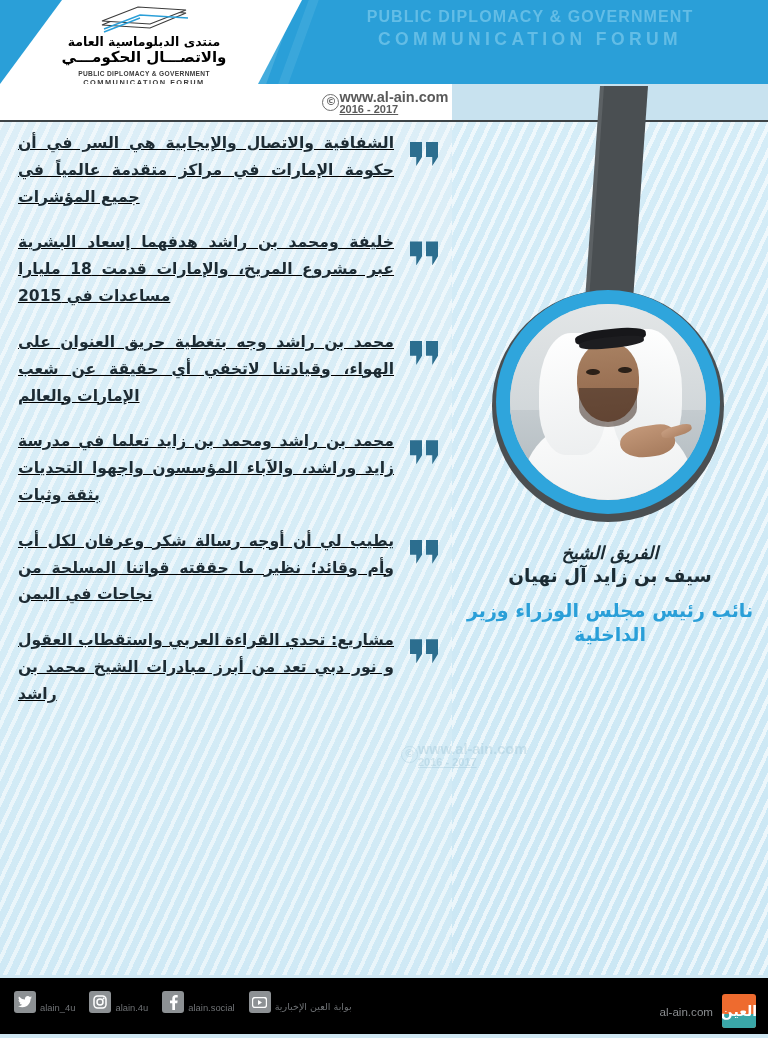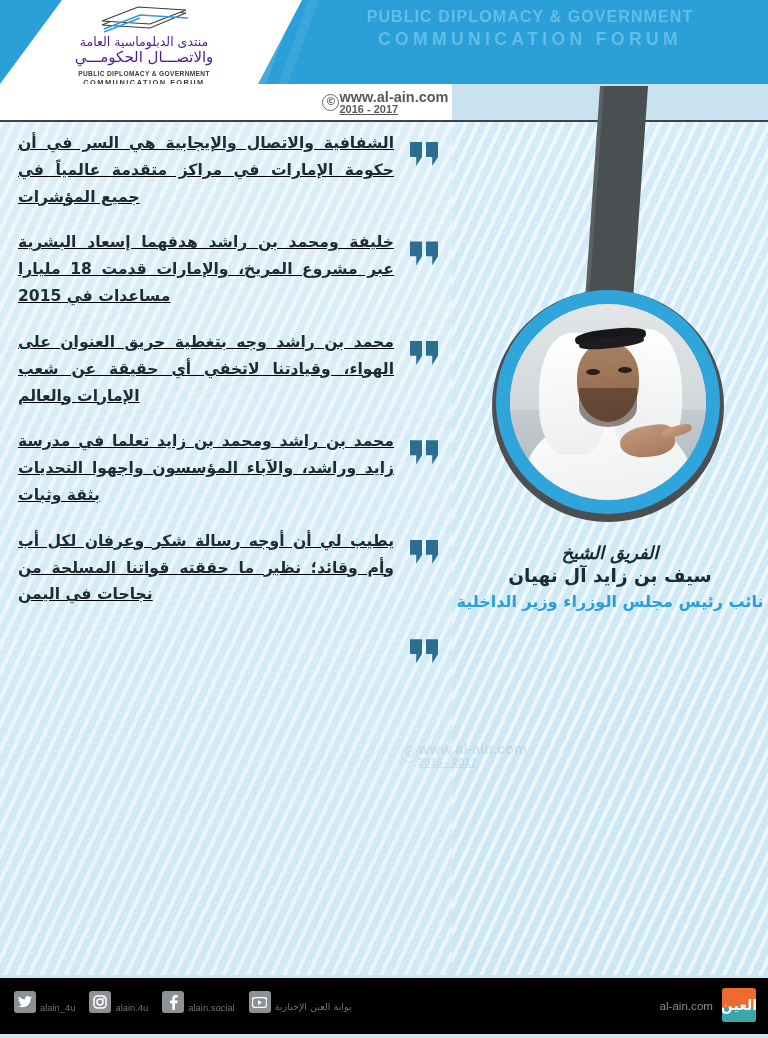--- a/index.html
+++ b/index.html
@@ -27,21 +27,21 @@
   .header-slash{
     position:absolute;left:246px;top:-14px;width:34px;height:120px;background:#59b6e2;
     transform:skewX(-20deg);opacity:.55;
   }
   .header-slash.s2{left:292px;width:10px;opacity:.35;}
 
   .brand{position:absolute;left:46px;top:6px;width:196px;text-align:center;}
   .brand-book{width:92px;height:28px;margin:0 auto 1px;position:relative;}
   .brand-book svg{display:block;}
   .brand-ar1,.brand-ar2{
-    color:#4c1d95;font-weight:normal;letter-spacing:.5px;line-height:1.15;
+    color:#000000;font-weight:bold;letter-spacing:.5px;line-height:1.15;
     font-family:"DejaVu Sans","Liberation Sans",sans-serif;
   }
   .brand-ar1{font-size:12.5px;}
   .brand-ar2{font-size:15px;}
   .brand-en1{color:#3b3b3b;font-size:6.6px;font-weight:bold;letter-spacing:.35px;margin-top:3px;
     font-family:"Liberation Sans",sans-serif;direction:ltr;}
   .brand-en2{color:#3b3b3b;font-size:7.4px;font-weight:bold;letter-spacing:1.5px;margin-top:1px;
     font-family:"Liberation Sans",sans-serif;direction:ltr;}
 
   .hdr-title{position:absolute;left:300px;top:8px;width:460px;text-align:center;direction:ltr;}
@@ -117,21 +117,21 @@
     transform:rotate(-6deg);}
   .ph-hand{position:absolute;left:56%;top:62%;width:28%;height:16%;border-radius:46% 30% 40% 50%;
     background:linear-gradient(170deg,#c4997a,#a57a5c);transform:rotate(-8deg);}
   .ph-finger{position:absolute;left:77%;top:62%;width:16%;height:5%;border-radius:40%;
     background:linear-gradient(170deg,#c9a083,#ac8163);transform:rotate(-16deg);}
 
   
   .nameblock{position:absolute;left:452px;top:543px;width:316px;text-align:center;}
   .name-rank{color:#1b2b33;font-size:17.5px;font-weight:bold;line-height:1.22;font-style:italic;}
   .name-main{color:#1b2b33;font-size:18.5px;font-weight:bold;line-height:1.22;margin-top:1px;}
-  .name-role{color:#2a9fd8;font-size:16px;font-weight:bold;line-height:1.25;margin-top:4px;}
+  .name-role{color:#2a9fd8;font-size:19px;font-weight:bold;line-height:1.25;margin-top:11px;}
 
   
   .wm-mid{position:absolute;left:398px;top:742px;direction:ltr;display:flex;align-items:center;
     opacity:.30;}
   .wm-mid .wm-c{border-color:#8fb9cc;color:#8fb9cc;}
   .wm-mid .wm-l1{color:#8fb9cc;}
   .wm-mid .wm-l2{color:#8fb9cc;}
 
   
   .quotes{position:absolute;left:0;top:130px;width:452px;}
@@ -152,21 +152,21 @@
   .footer-bot{position:absolute;left:0;bottom:0;width:768px;height:4px;background:#cfe7f3;}
   .social{position:absolute;left:14px;top:16px;display:flex;align-items:center;direction:ltr;}
   .soc{display:flex;align-items:flex-end;margin-right:14px;}
   .soc-ic{width:22px;height:22px;background:#8d9194;border-radius:3px;position:relative;
     display:flex;align-items:center;justify-content:center;}
   .soc-ic svg{display:block;}
   .soc-lbl{color:#6f7275;font-size:9.4px;margin-left:4px;line-height:1;padding-bottom:1px;
     font-family:"Liberation Sans",sans-serif;}
   .soc-lbl.ar{font-size:9.6px;font-family:"DejaVu Sans",sans-serif;direction:rtl;}
 
-  .footer-right{position:absolute;right:12px;top:13px;display:flex;align-items:center;direction:ltr;}
+  .footer-right{position:absolute;right:12px;top:19px;display:flex;align-items:center;direction:ltr;}
   .fr-site{color:#8a8d90;font-size:11.6px;margin-right:9px;font-family:"Liberation Sans",sans-serif;}
   .fr-logo{width:34px;height:34px;background:#ee6b2f;border-radius:3px;position:relative;overflow:hidden;}
   .fr-logo .tealhalf{position:absolute;left:0;bottom:0;width:100%;height:42%;background:#3aa7a8;}
   .fr-logo .ar{position:absolute;inset:0;display:flex;align-items:center;justify-content:center;
     color:#ffffff;font-size:14px;font-weight:bold;font-family:"DejaVu Sans",sans-serif;}
 </style>
 </head>
 <body>
 
 <div id="canvas">
@@ -271,20 +271,21 @@
       <div class="qtext">محمد بن راشد ومحمد بن زايد تعلما في مدرسة زايد وراشد، والآباء المؤسسون واجهوا التحديات بثقة وثبات</div>
     </div>
 
     <div class="quote">
       <div class="qmark"><span></span><span></span></div>
       <div class="qtext">يطيب لي أن أوجه رسالة شكر وعرفان لكل أب وأم وقائد؛ نظير ما حققته قواتنا المسلحة من نجاحات في اليمن</div>
     </div>
 
     <div class="quote">
       <div class="qmark"><span></span><span></span></div>
+      <div class="qtext">مشاريع: تحدي القراءة العربي واستقطاب العقول و نور دبي تعد من أبرز مبادرات الشيخ محمد بن راشد</div>
     </div>
 
   </div>
 
   <div class="footer">
     <div class="footer-top"></div>
     <div class="footer-bot"></div>
 
     <div class="social">
 

